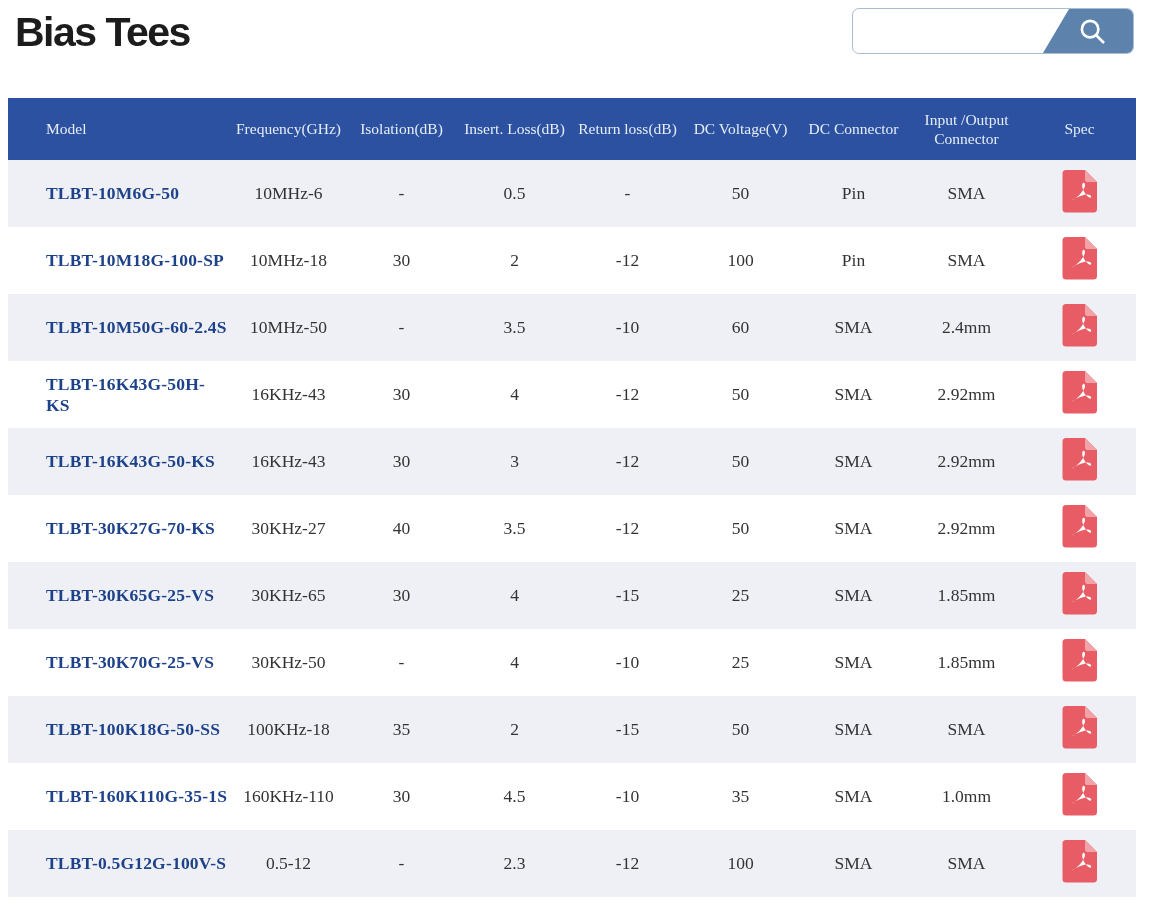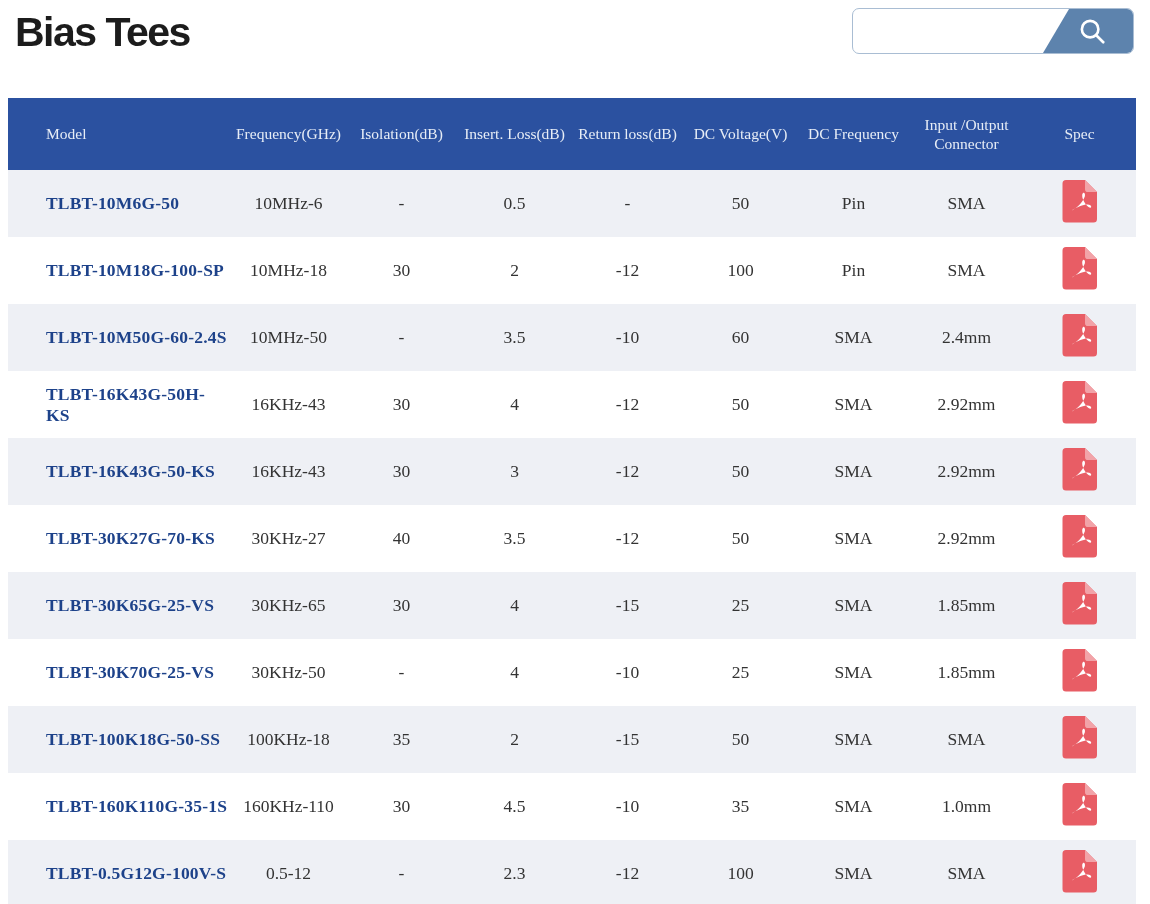--- a/index.html
+++ b/index.html
@@ -39,21 +39,21 @@
     clip-path:polygon(26px 0, 100% 0, 100% 100%, 0 100%);
     display:flex;align-items:center;justify-content:center;
     padding-left:14px;
   }
   table.products{
     position:absolute;top:98px;left:8px;width:1128px;
     border-collapse:collapse;table-layout:fixed;
   }
   table.products col.model-col{width:224px;}
   table.products col.data-col{width:113px;}
-  thead tr{height:72px;background:var(--header-bg);}
+  thead tr{height:62px;background:var(--header-bg);}
   thead th{
     color:var(--header-text);font-weight:400;font-size:15.5px;
     text-align:center;vertical-align:middle;line-height:1.25;
     padding:0 4px;
   }
   thead th.model-h{text-align:left;padding-left:38px;}
   tbody tr{height:67px;background:#fff;margin-left:26px;}
   tbody tr:nth-child(odd){background:var(--row-stripe);}
   tbody td{
     text-align:center;vertical-align:middle;
@@ -94,21 +94,21 @@
       <col class="data-col">
   </colgroup>
   <thead>
     <tr>
       <th class="model-h">Model</th>
       <th>Frequency(GHz)</th>
       <th>Isolation(dB)</th>
       <th>Insert. Loss(dB)</th>
       <th>Return loss(dB)</th>
       <th>DC Voltage(V)</th>
-      <th>DC Frequency</th>
+      <th>DC Connector</th>
       <th>Input /Output Connector</th>
       <th>Spec</th>
     </tr>
   </thead>
   <tbody>
       <tr>
         <td class="model-cell"><a href="#">TLBT-10M6G-50</a></td>
         <td>10MHz-6</td>
         <td>-</td>
         <td>0.5</td>

